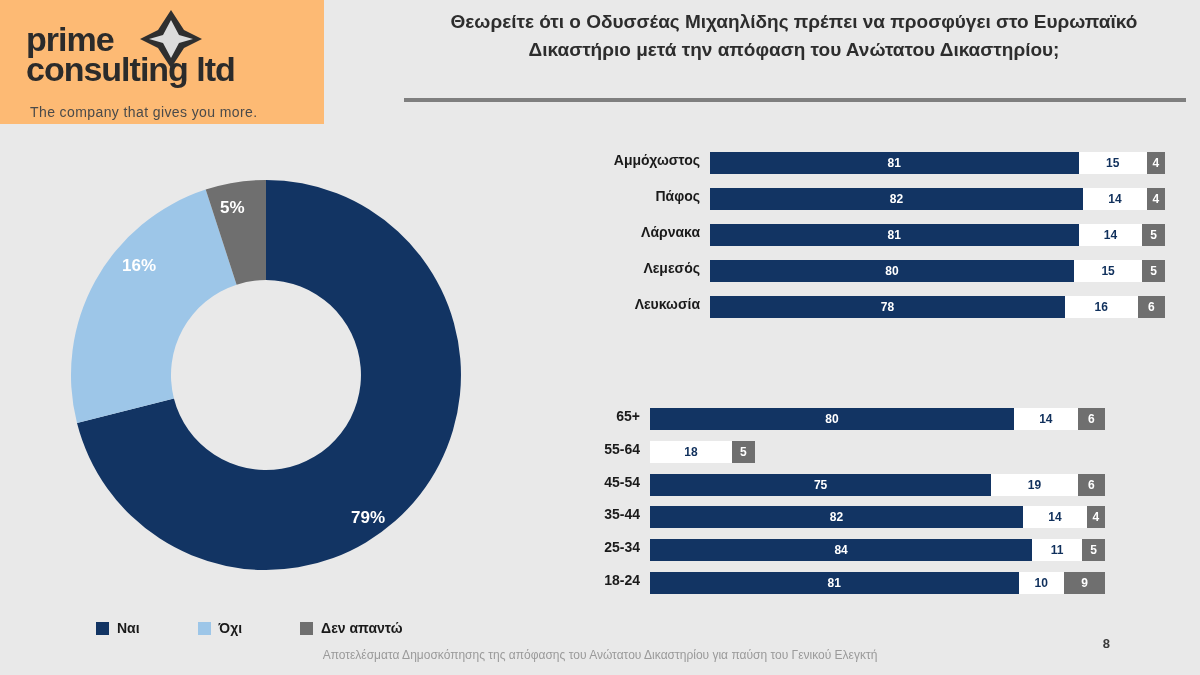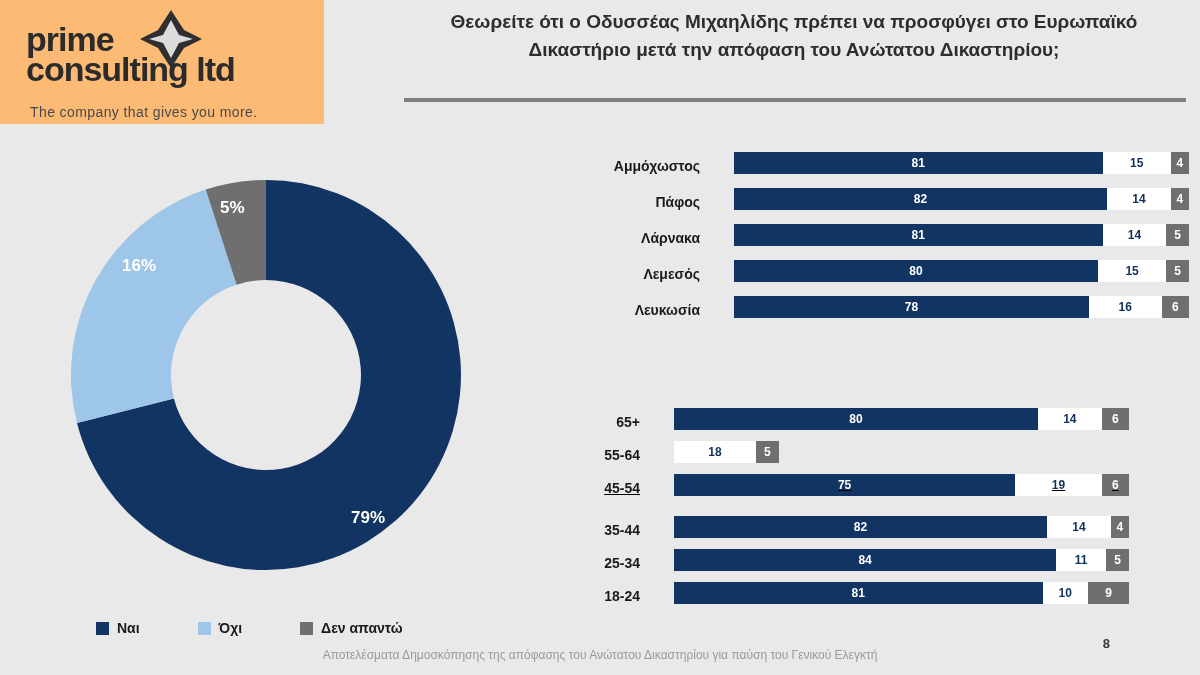--- a/index.html
+++ b/index.html
@@ -44,21 +44,21 @@
   
   .legend{
     position:absolute;left:96px;top:620px;
     display:flex;align-items:center;gap:58px;
     font-size:14px;color:#1a1a1a;font-weight:bold;
   }
   .legend-item{display:flex;align-items:center;gap:8px;}
   .swatch{width:13px;height:13px;display:inline-block;}
   
   .bar-group{position:absolute;}
-  .bar-row{display:flex;align-items:flex-end;margin-bottom:9px;gap:24px;}
+  .bar-row{display:flex;align-items:flex-start;margin-bottom:9px;}
   .bar-label{
     font-size:14px;font-weight:bold;color:#1a1a1a;
     text-align:right;padding-right:10px;
   }
   .bar-track{display:flex;height:22px;}
   .seg{
     display:flex;align-items:center;justify-content:center;
     font-size:12px;font-weight:bold;color:#ffffff;
     box-sizing:border-box;
   }
@@ -179,21 +179,21 @@
         <div class="seg na" style="width: 27.3px;">6</div>
       </div>
     </div>
     <div class="bar-row" style="margin-bottom: 11px;">
       <div class="bar-label" style="width: 80px;">55-64</div>
       <div class="bar-track" style="height: 22px;">
         <div class="seg no" style="width: 81.9px;">18</div>
         <div class="seg na" style="width: 22.75px;">5</div>
       </div>
     </div>
-    <div class="bar-row" style="margin-bottom: 20px; text-decoration: underline;">
+    <div class="bar-row" style="margin-bottom: 10px;">
       <div class="bar-label" style="width: 80px;">45-54</div>
       <div class="bar-track" style="height: 22px;">
         <div class="seg yes" style="width: 341.25px;">75</div>
         <div class="seg no" style="width: 86.45px;">19</div>
         <div class="seg na" style="width: 27.3px;">6</div>
       </div>
     </div>
     <div class="bar-row" style="margin-bottom: 11px;">
       <div class="bar-label" style="width: 80px;">35-44</div>
       <div class="bar-track" style="height: 22px;">

